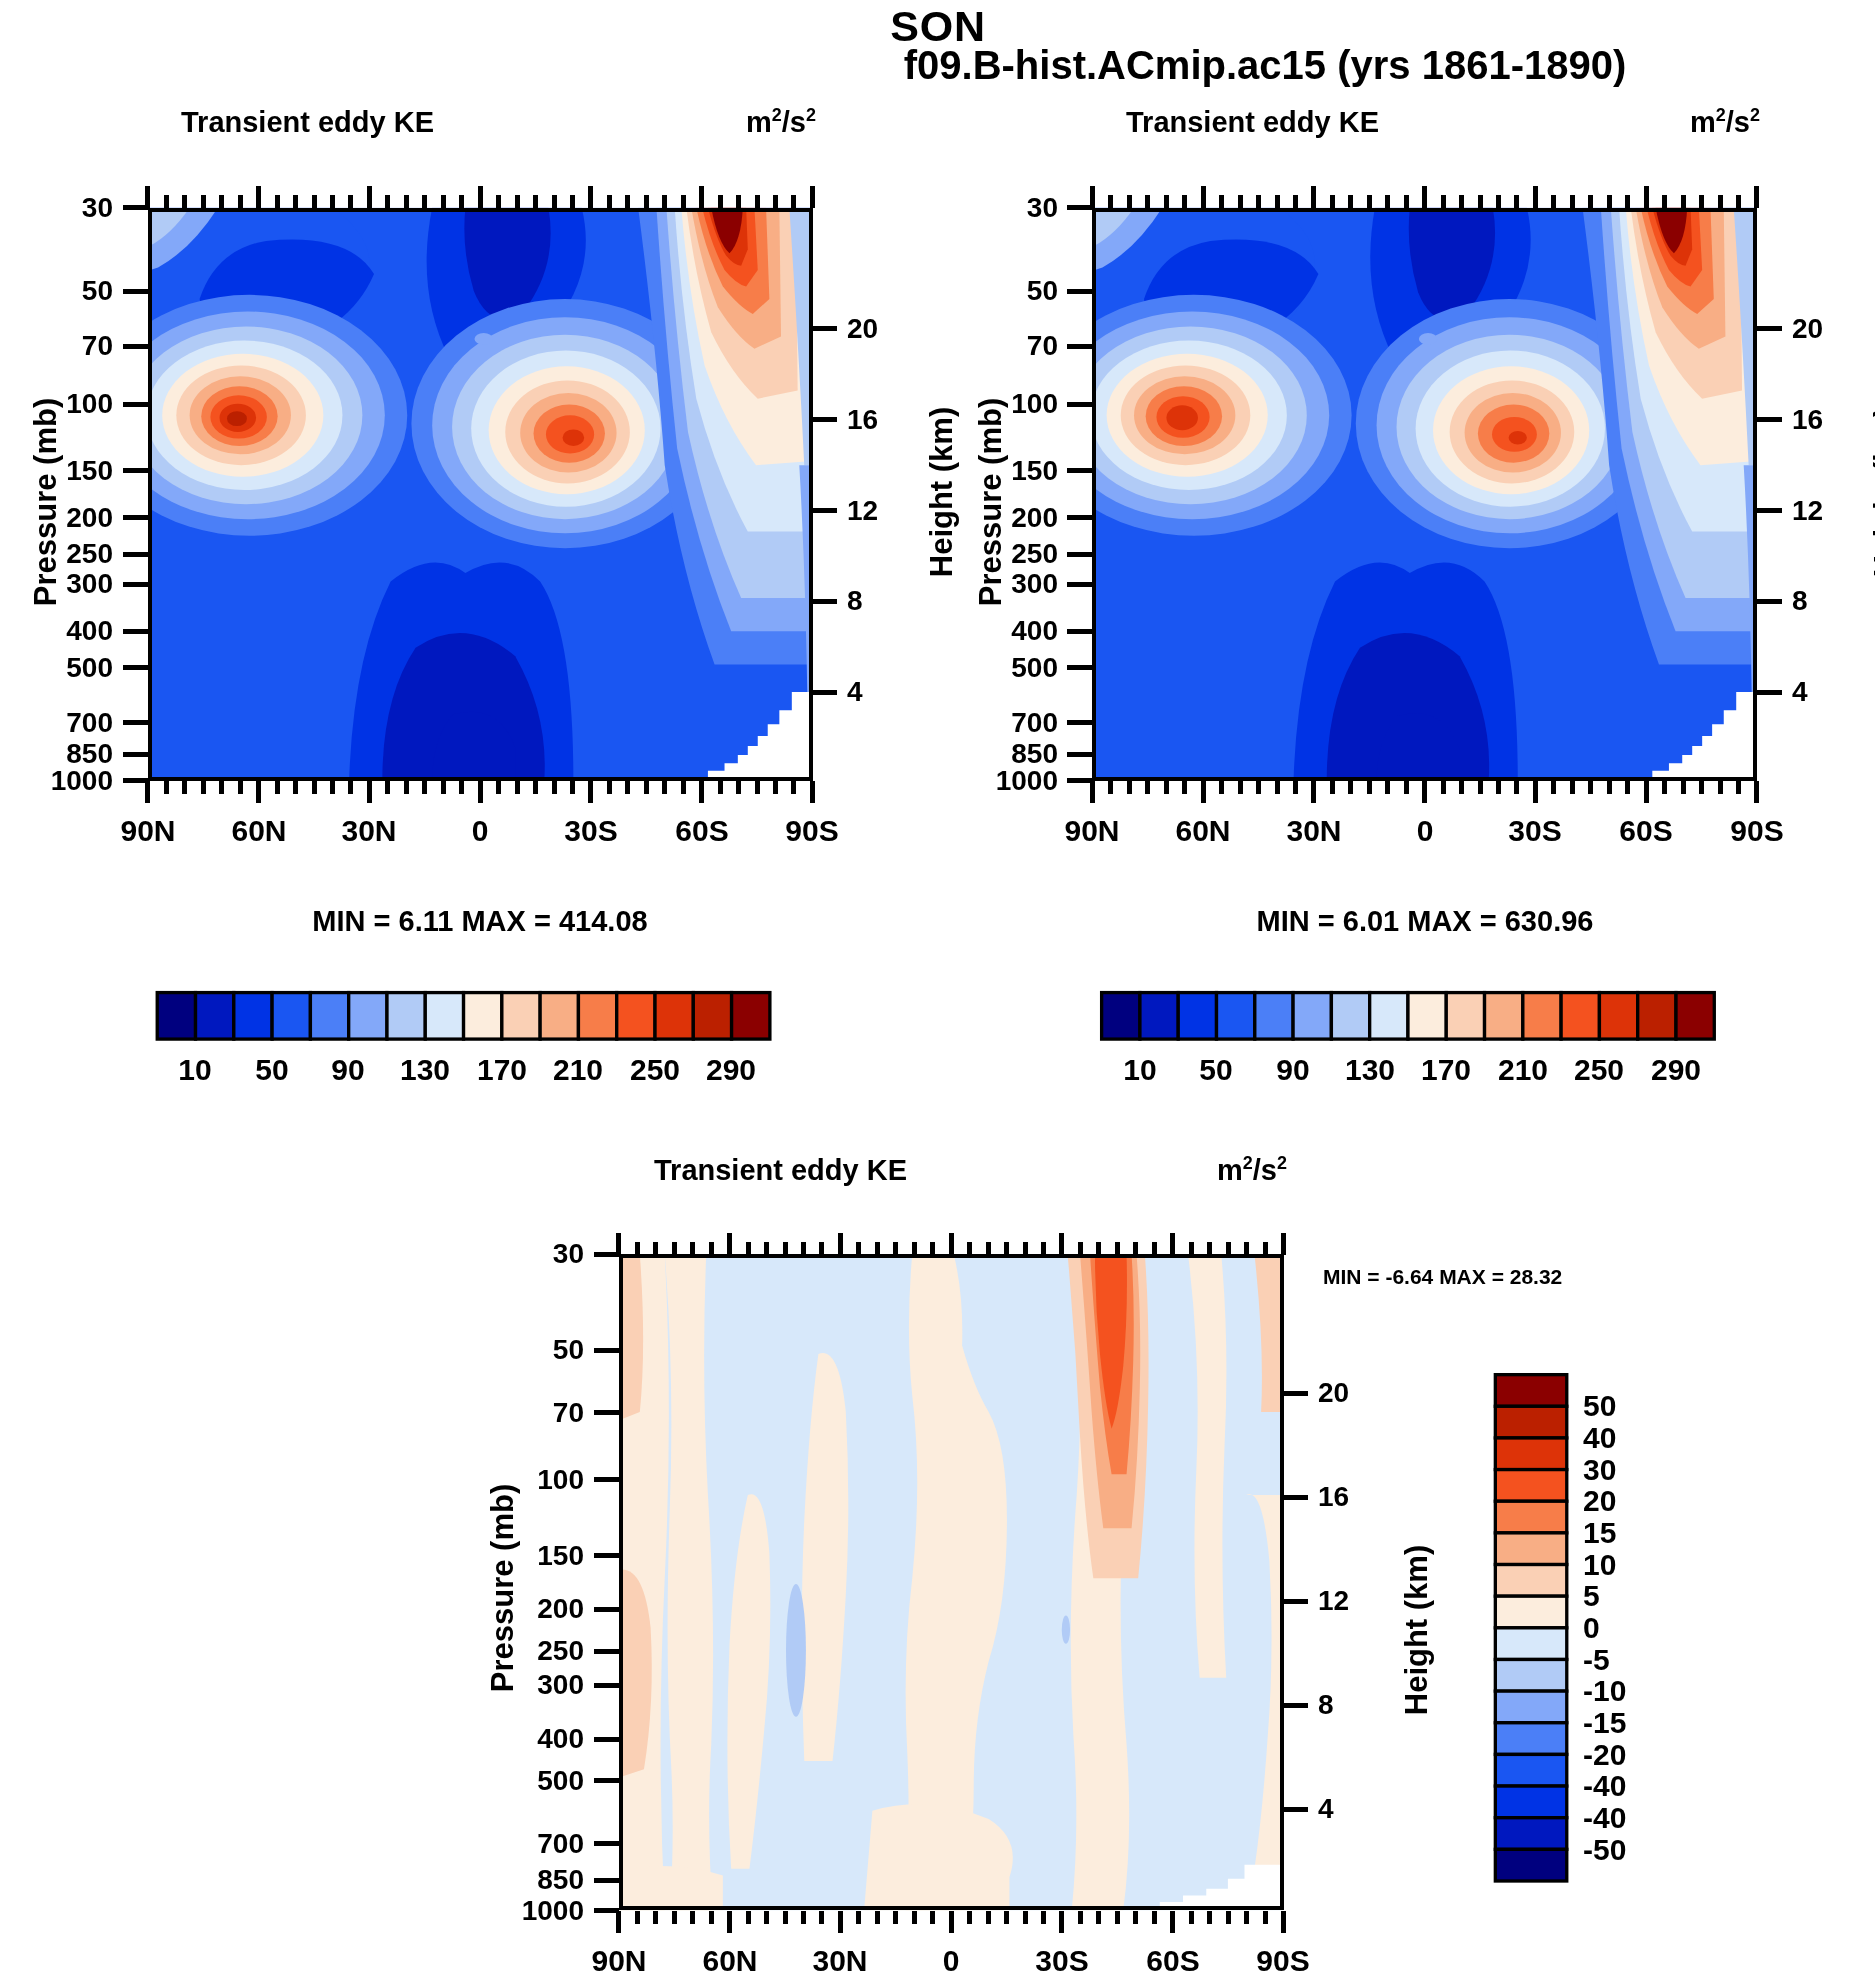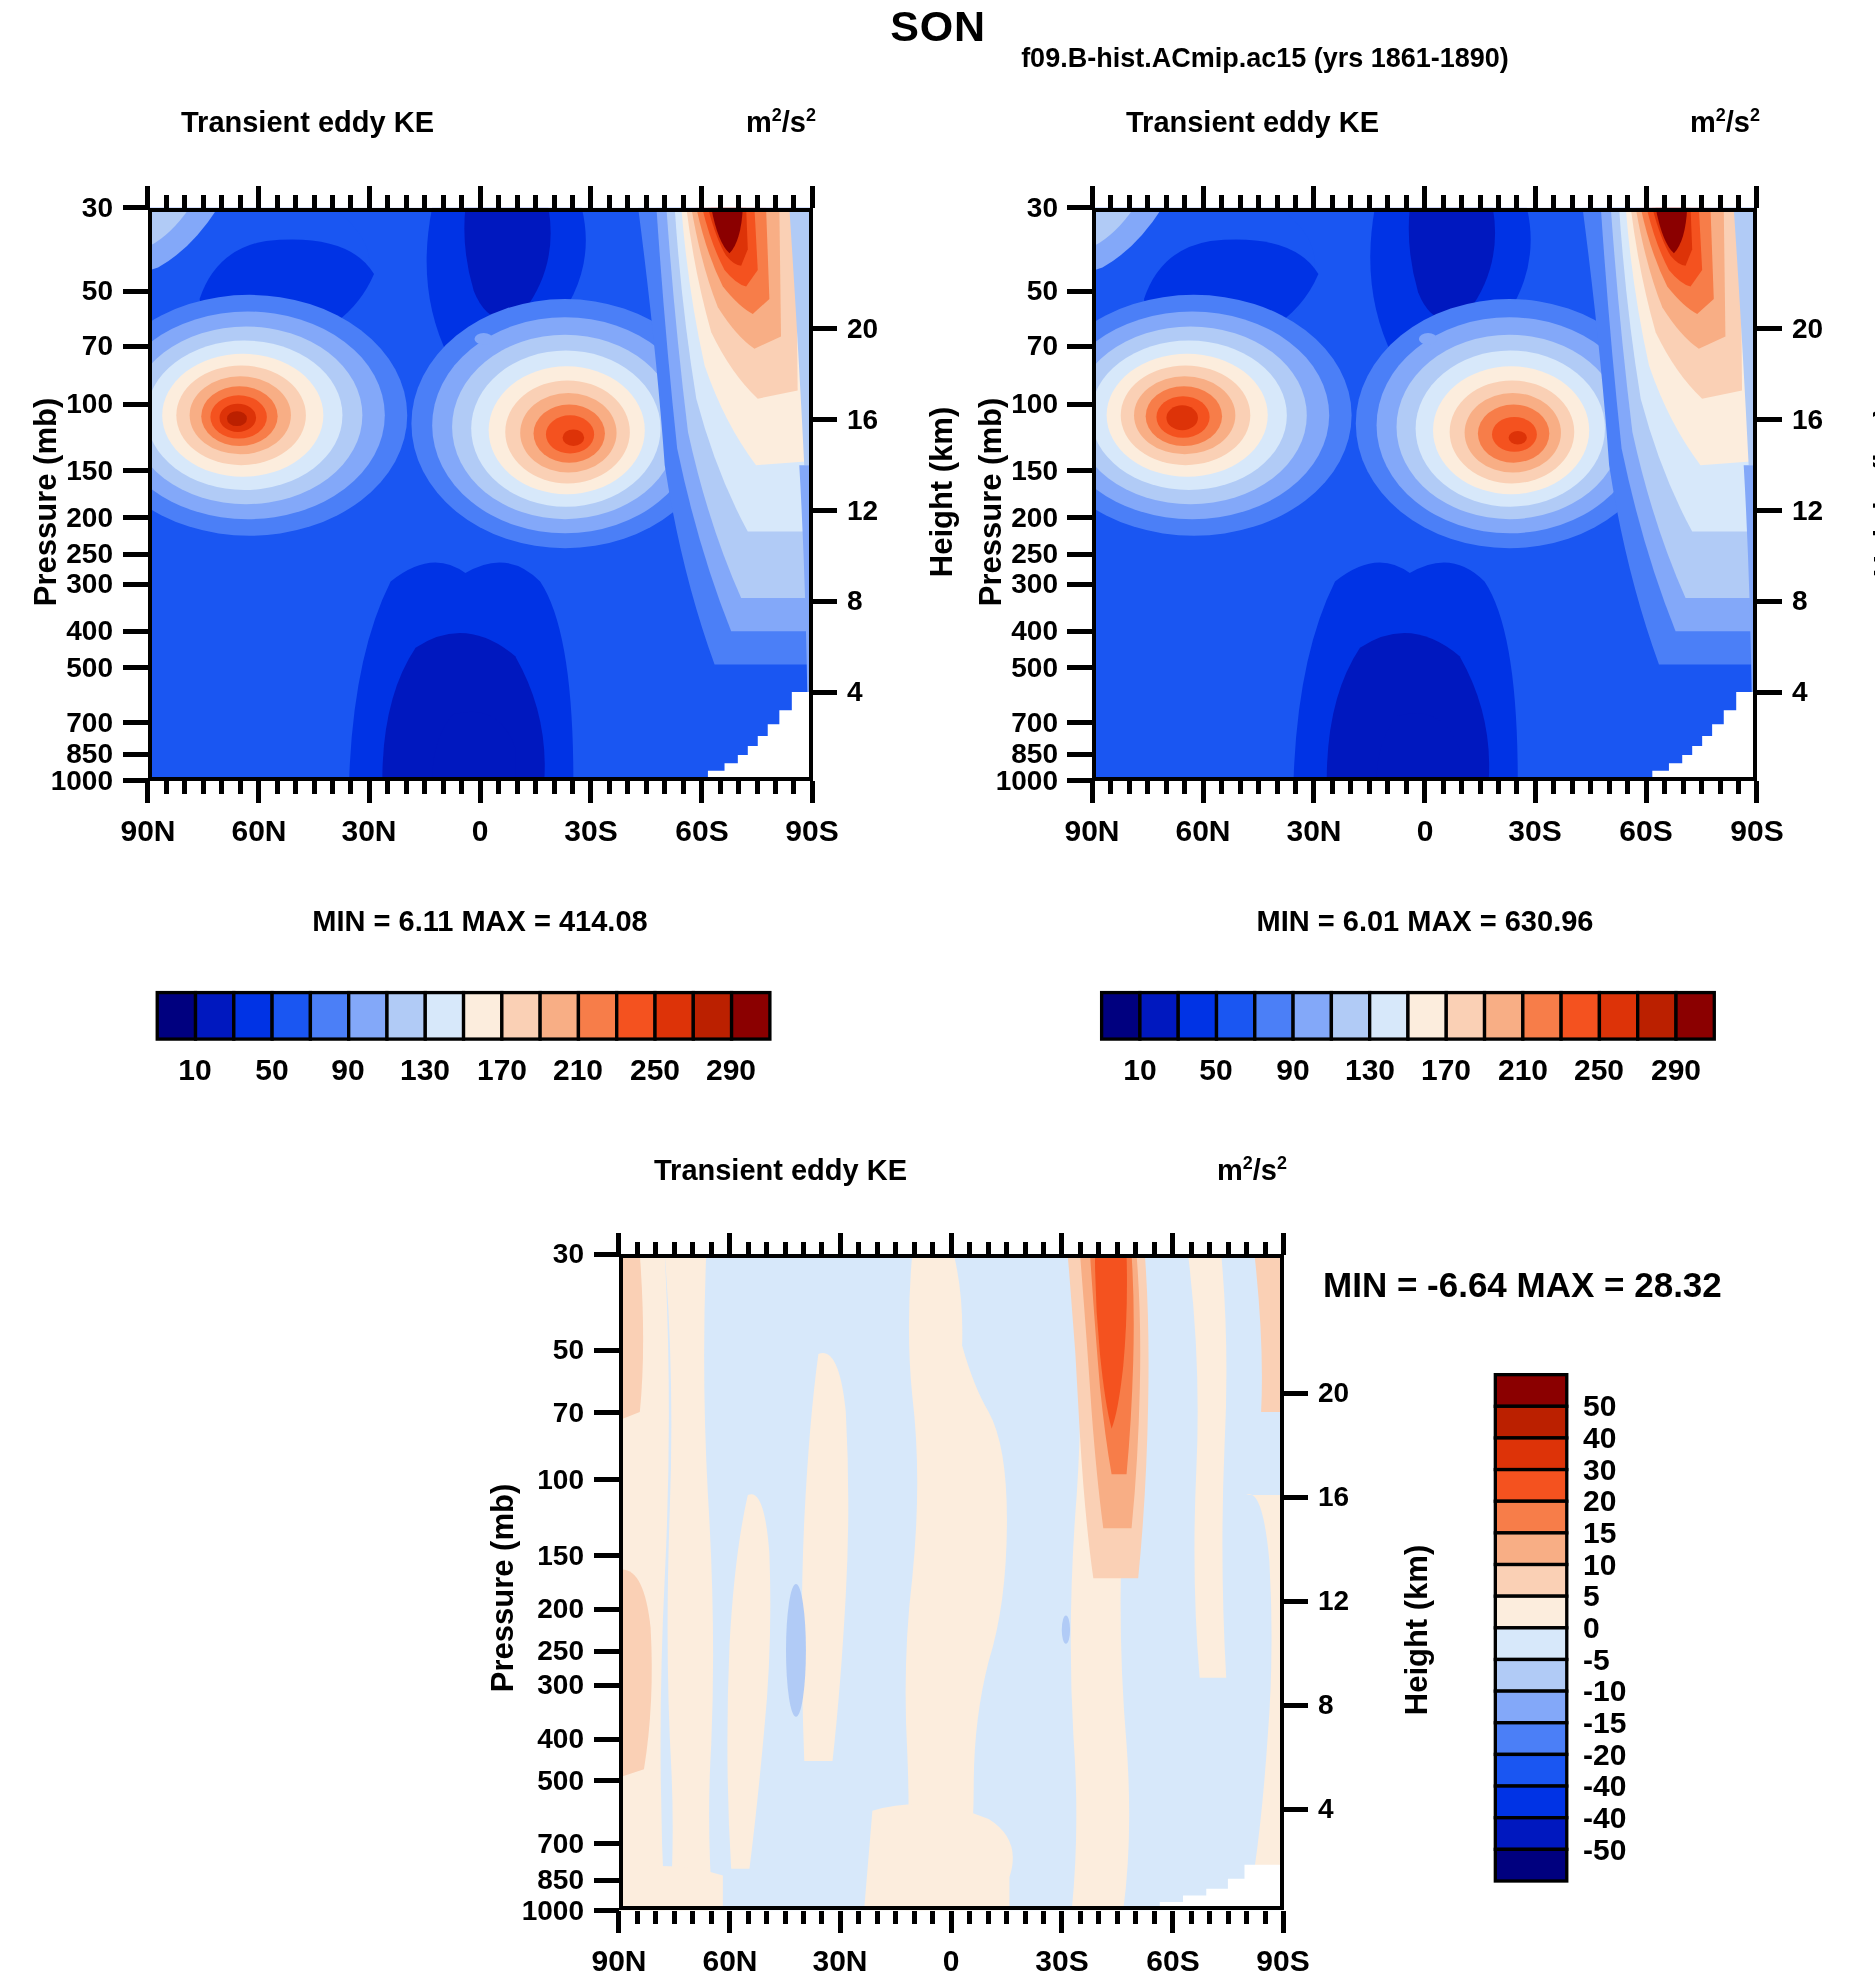--- a/index.html
+++ b/index.html
@@ -293,40 +293,40 @@
 <div class="txt" style="left:181px;top:106px;font-size:29px;">Transient eddy KE</div>
 <div class="txt rgt" style="left:816px;top:105px;font-size:29px;">m<sup>2</sup>/s<sup>2</sup></div>
 
 <div class="frame" style="left:148px;top:208px;width:665px;height:573px;"></div>
 
 <div class="txt rot" style="left:-79px;top:484px;width:249px;text-align:center;font-size:31px;transform:rotate(-90deg);">Pressure (mb)</div>
 <div class="txt rot" style="left:817px;top:474px;width:249px;text-align:center;font-size:31px;transform:rotate(-90deg);">Height (km)</div>
 
 <div class="txt ctr" style="left:480px;top:905px;font-size:29px;">MIN =   6.11  MAX = 414.08</div>
 
-<div class="txt ctr" style="left:1265px;top:43px;font-size:27px;">f09.B-hist.ACmip.ac15 (yrs 1861-1890)</div>
+<div class="txt ctr" style="left:1265px;top:43px;font-size:40px;">f09.B-hist.ACmip.ac15 (yrs 1861-1890)</div>
 <div class="txt" style="left:1126px;top:106px;font-size:29px;">Transient eddy KE</div>
 <div class="txt rgt" style="left:1760px;top:105px;font-size:29px;">m<sup>2</sup>/s<sup>2</sup></div>
 
 <div class="frame" style="left:1092px;top:208px;width:665px;height:573px;"></div>
 
 <div class="txt rot" style="left:866px;top:484px;width:249px;text-align:center;font-size:31px;transform:rotate(-90deg);">Pressure (mb)</div>
 <div class="txt rot" style="left:1761px;top:474px;width:249px;text-align:center;font-size:31px;transform:rotate(-90deg);">Height (km)</div>
 
 <div class="txt ctr" style="left:1425px;top:905px;font-size:29px;">MIN =   6.01  MAX = 630.96</div>
 
 <div class="txt" style="left:654px;top:1154px;font-size:29px;">Transient eddy KE</div>
 <div class="txt rgt" style="left:1287px;top:1153px;font-size:29px;">m<sup>2</sup>/s<sup>2</sup></div>
 
 <div class="frame" style="left:619px;top:1254px;width:665px;height:656px;"></div>
 
 <div class="txt rot" style="left:378px;top:1570px;width:249px;text-align:center;font-size:31px;transform:rotate(-90deg);">Pressure (mb)</div>
 <div class="txt rot" style="left:1292px;top:1612px;width:249px;text-align:center;font-size:31px;transform:rotate(-90deg);">Height (km)</div>
 
-<div class="txt" style="left:1323px;top:1265px;font-size:35px;">MIN =  -6.64  MAX =  28.32</div>
+<div class="txt" style="left:1323px;top:1265px;font-size:21px;">MIN =  -6.64  MAX =  28.32</div>
 
 <div id="axes-host">
       <div class="tick" style="left: 123px; top: 205px; width: 25px; height: 5px;"></div>
       <div class="txt rgtmid" style="left: 113px; top: 208px; font-size: 28px;">30</div>
       <div class="tick" style="left: 123px; top: 289px; width: 25px; height: 5px;"></div>
       <div class="txt rgtmid" style="left: 113px; top: 291px; font-size: 28px;">50</div>
       <div class="tick" style="left: 123px; top: 344px; width: 25px; height: 5px;"></div>
       <div class="txt rgtmid" style="left: 113px; top: 346px; font-size: 28px;">70</div>
       <div class="tick" style="left: 123px; top: 402px; width: 25px; height: 5px;"></div>
       <div class="txt rgtmid" style="left: 113px; top: 404px; font-size: 28px;">100</div>

